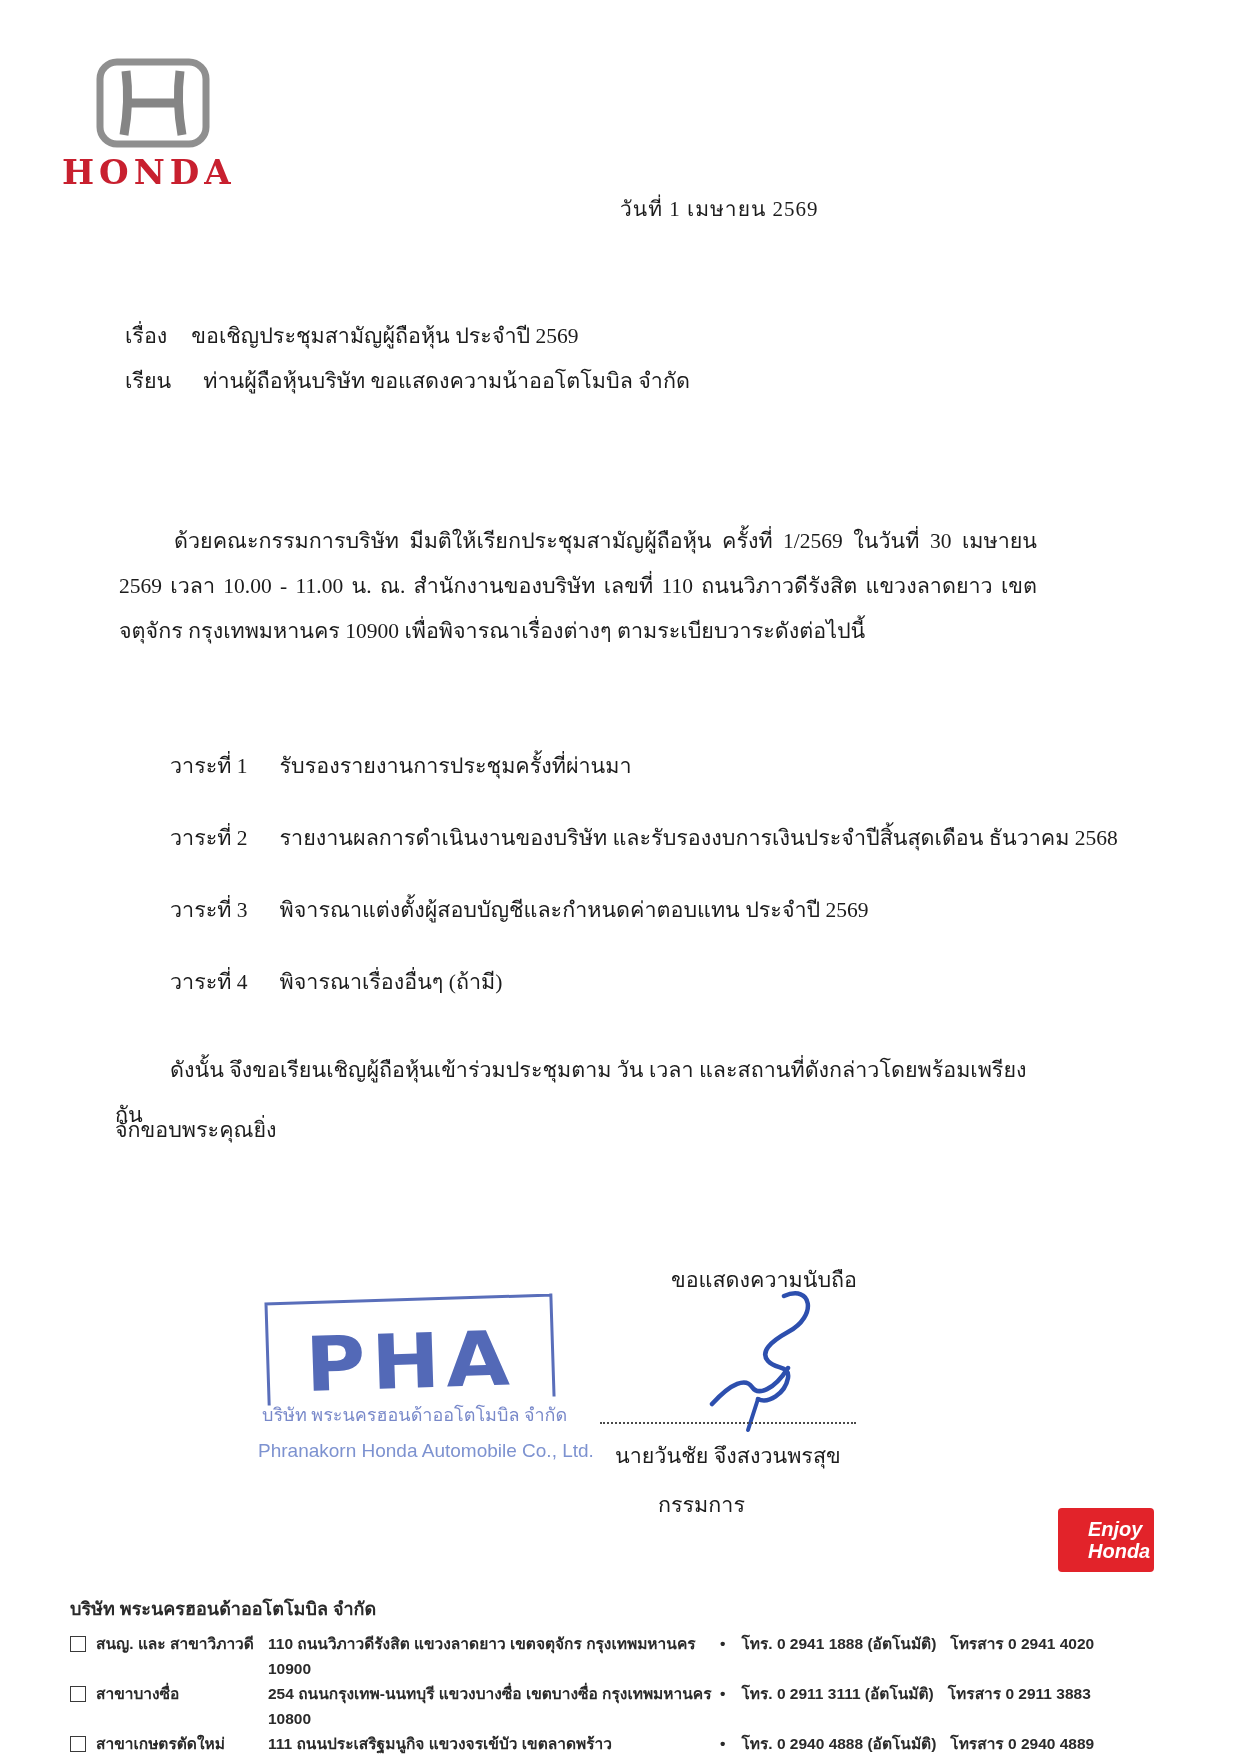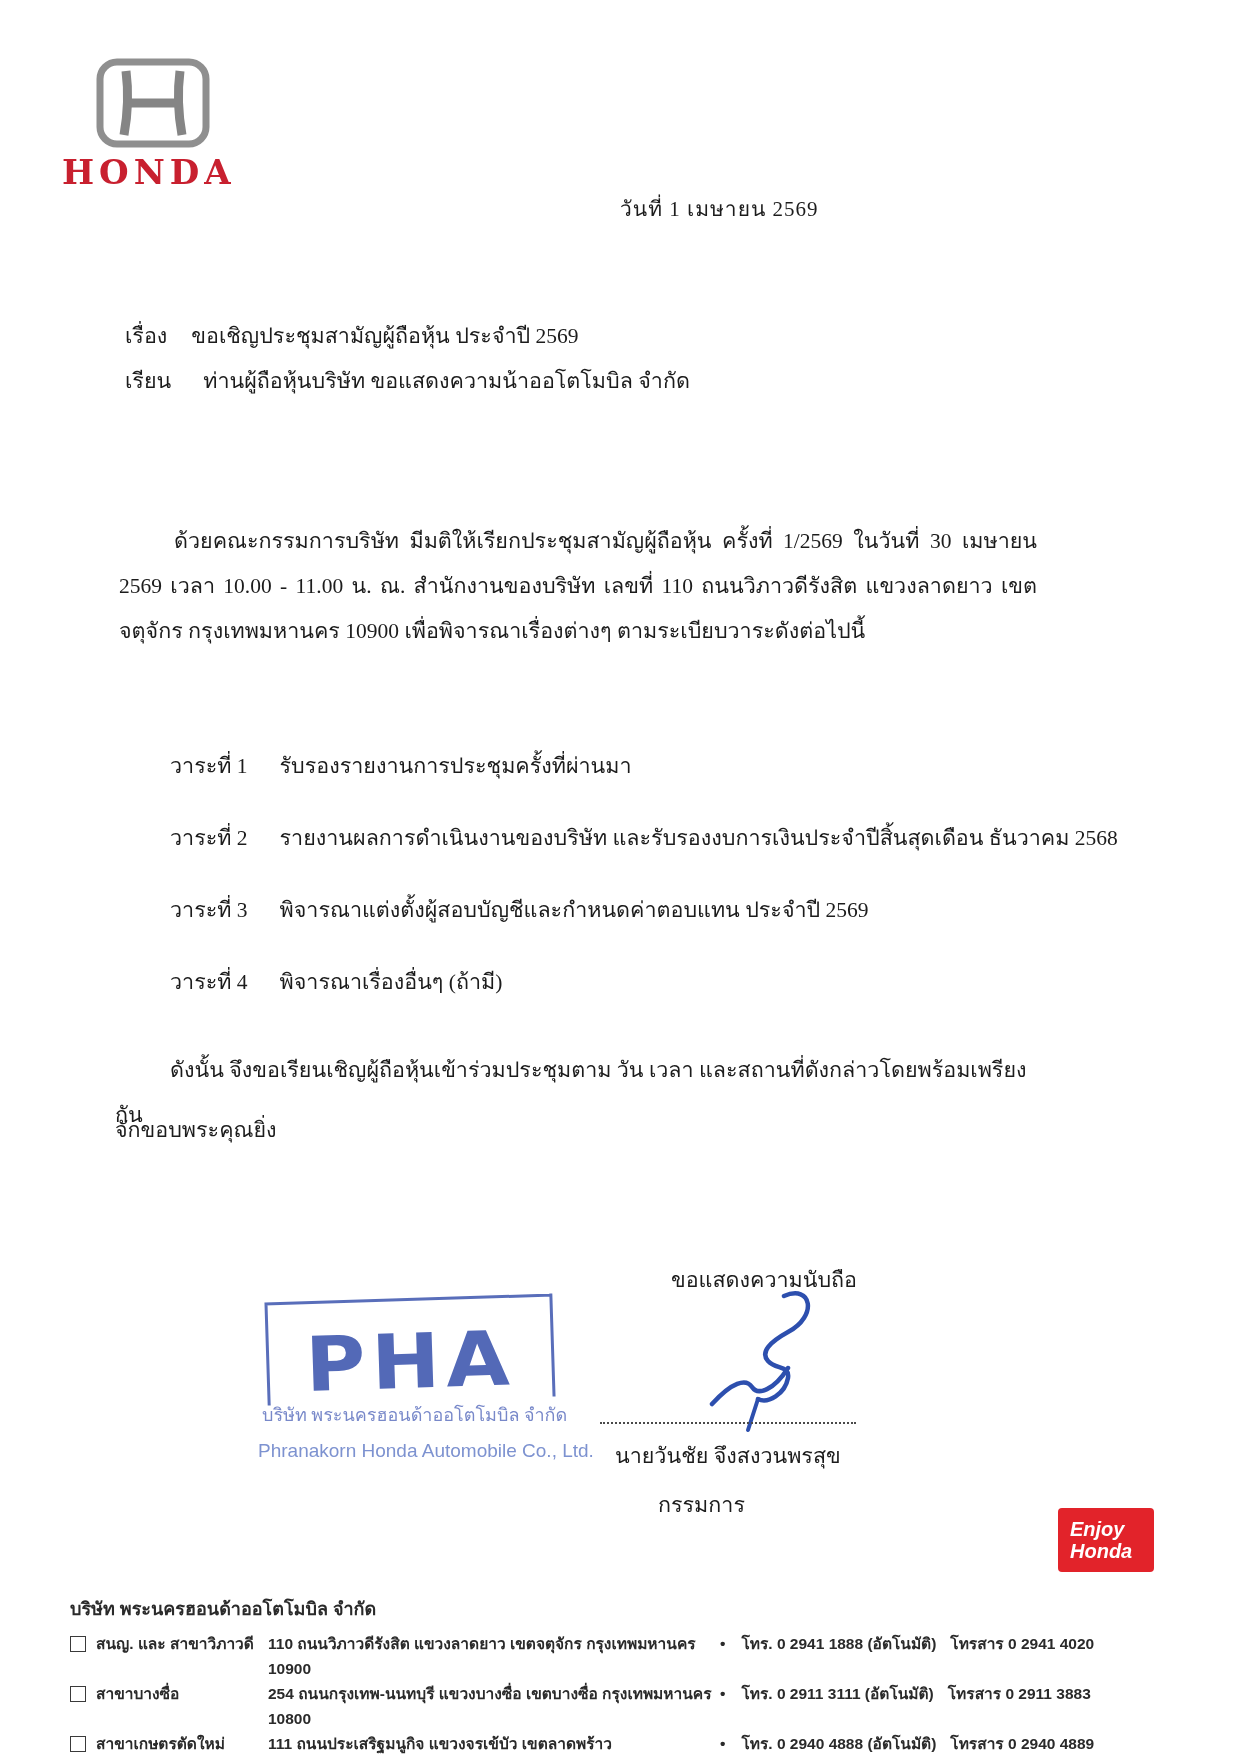--- a/index.html
+++ b/index.html
@@ -52,21 +52,21 @@
   }
   
   .signature{position:absolute;left:688px;top:1282px;}
   .dotted-line{position:absolute;left:600px;top:1408px;width:256px;height:14px;border-bottom:2.5px dotted #4a4a4a;}
   .signer-name{position:absolute;left:615px;top:1438px;font-size:21.5px;}
   .signer-title{position:absolute;left:658px;top:1487px;font-size:21.5px;}
   
   .badge{
     position:absolute;left:1058px;top:1508px;width:96px;height:64px;
     border-radius:4px;display:flex;flex-direction:column;justify-content:center;
-    padding-left:12px;box-sizing:border-box;
+    padding-left:30px;box-sizing:border-box;
     font-family:"Liberation Sans","DejaVu Sans",sans-serif;
     font-style:italic;font-weight:bold;font-size:20px;line-height:22px;
   }
   
   .footer{
     position:absolute;left:70px;top:1594px;width:1110px;
     font-family:"Liberation Sans","DejaVu Sans",sans-serif;
     font-weight:bold;color:#2a2a2a;
   }
   .footer-title{font-size:18px;margin-bottom:8px;}

